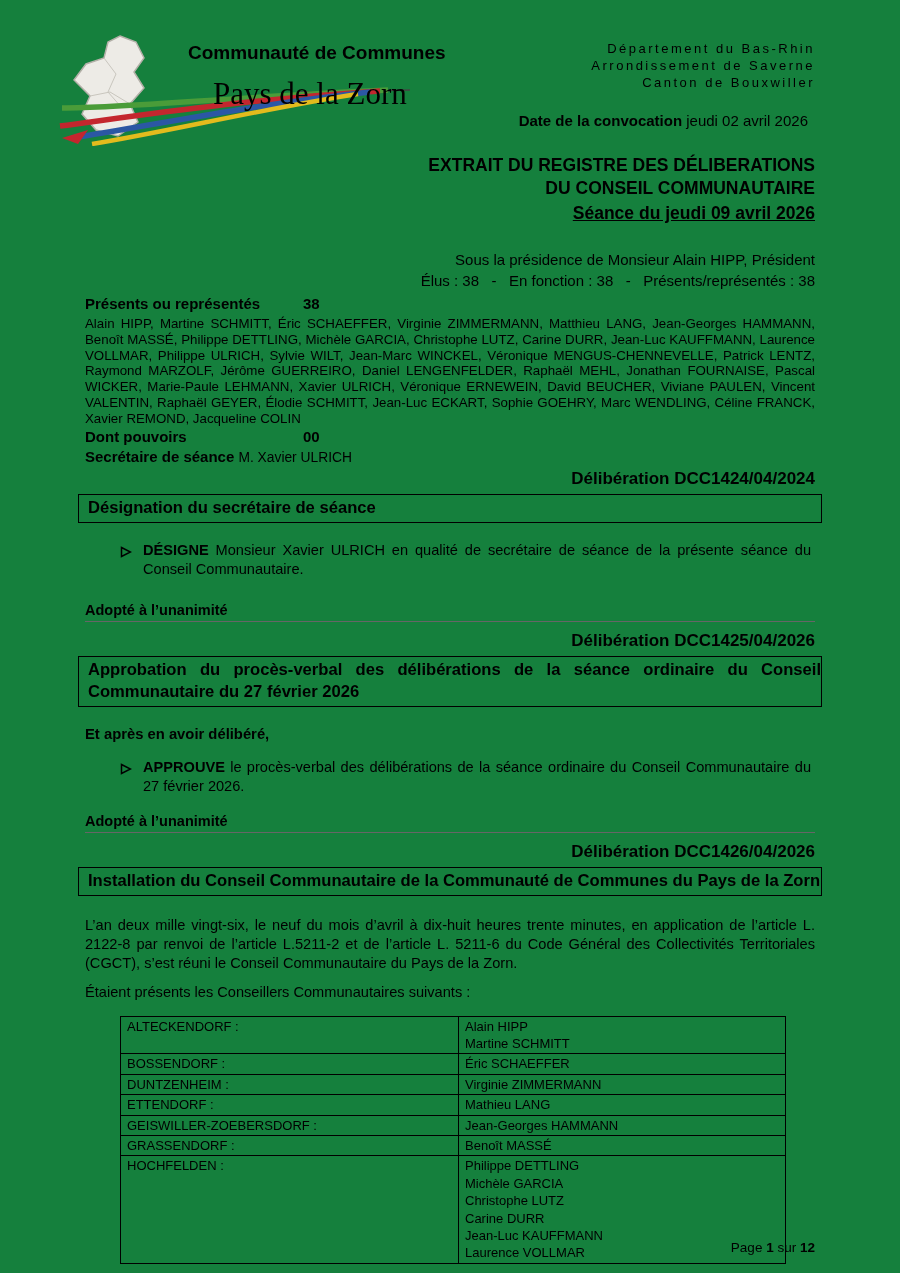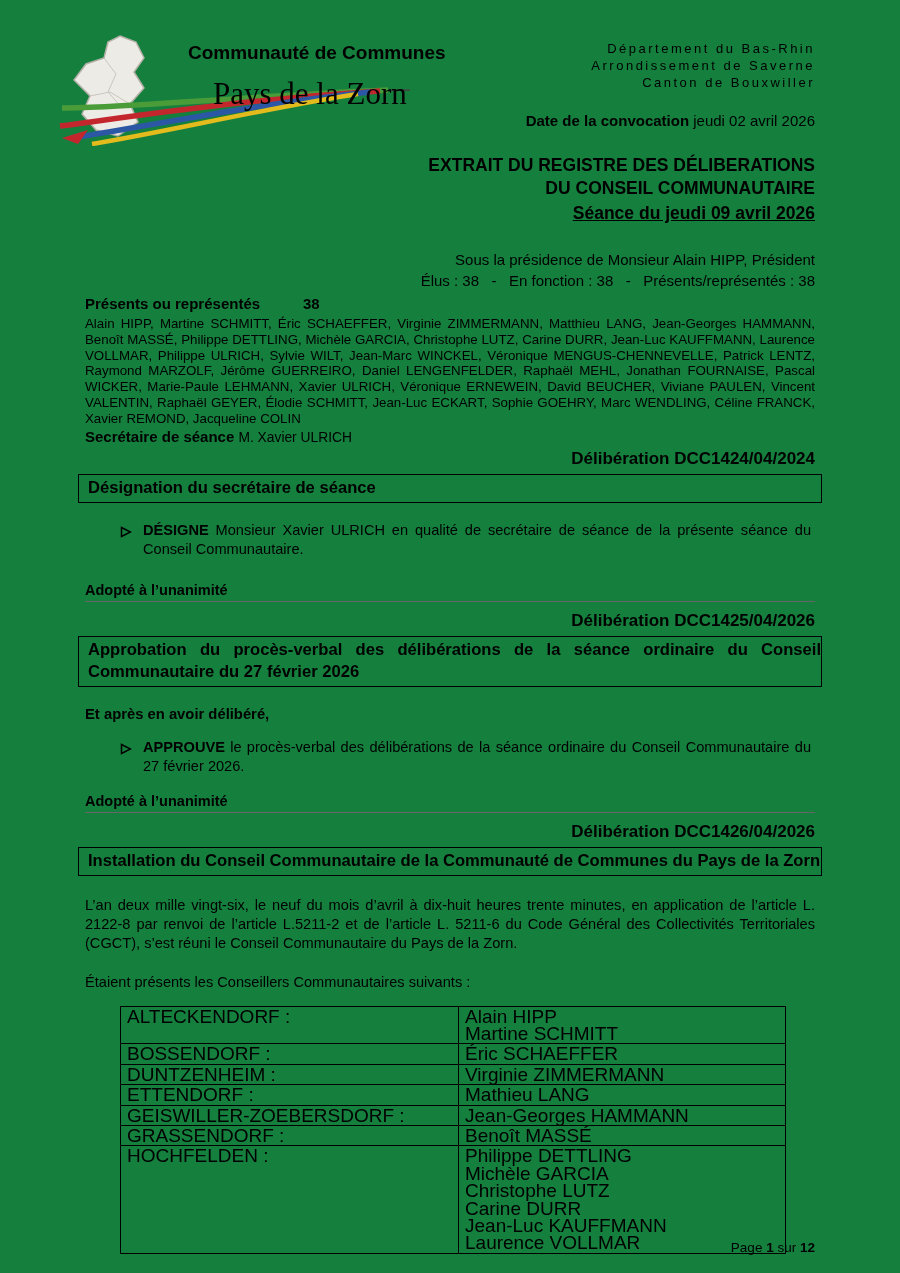--- a/index.html
+++ b/index.html
@@ -11,21 +11,21 @@
   .content { padding:0 85px; }
 
   
   .doc-header { position:relative; height:150px; }
   .logo { position:absolute; left:58px; top:34px; }
   .org1 { position:absolute; left:188px; top:42px; font-size:19px; font-weight:bold; }
   .org2 { position:absolute; left:213px; top:76px; font-size:31px;
           font-family:"Liberation Serif", serif; }
   .dept { position:absolute; right:85px; top:40px; text-align:right;
           font-size:13px; letter-spacing:2.5px; line-height:17px; }
-  .convocation { position:absolute; right:85px; top:112px; font-size:15px; }
+  .convocation { position:absolute; right:92px; top:112px; font-size:15px; }
 
   
   .titles { text-align:right; font-weight:bold; font-size:17.5px; line-height:23px; margin-top:4px; }
   .underline { text-decoration:underline; margin-top:2px; }
 
   
   .presidence { text-align:right; font-size:15px; line-height:21px; margin-top:24px; }
   .pre-line2 { white-space:pre; }
 
   
@@ -44,26 +44,26 @@
     font-weight:bold; font-size:16.6px; line-height:22px; text-align:justify;
   }
   .bullet { display:flex; margin:18px 0 0 35px; font-size:14.6px; line-height:19.5px; }
   .arrow-wrap { width:23px; flex:none; padding-top:3px; }
   .btxt { flex:1; text-align:justify; padding-right:4px; }
   .intro-bold { font-weight:bold; font-size:14.8px; margin-top:19px; }
   .adopte-row { font-weight:bold; font-size:14.5px; padding-bottom:3px;
                 border-bottom:1px solid #666; margin-top:22px; }
   .mt14 { margin-top:14px; }
   .body-par { font-size:14.6px; line-height:19px; text-align:justify; margin:20px 0 0 0; }
-  .presents-intro { font-size:14.6px; margin-top:21px; }
+  .presents-intro { font-size:14.6px; margin-top:11px; }
 
   
   table.communes { border-collapse:collapse; margin:16px 0 0 35px; width:666px; }
   table.communes td { border:1px solid #000; vertical-align:top;
-                      padding:1px 6px; font-size:19px; line-height:17.4px; }
+                      padding:1px 6px; font-size:13px; line-height:17.4px; }
   td.commune-cell { width:325px; }
 
   
   .footer { position:absolute; right:85px; bottom:18px; font-size:13.5px; }
 </style>
 </head>
 <body>
 
 <div class="page">
 
@@ -104,20 +104,23 @@
       <div>Sous la présidence de Monsieur Alain HIPP, Président</div>
       <div class="pre-line2">Élus : 38   -   En fonction : 38   -   Présents/représentés : 38</div>
     </div>
 
     <div class="attendance">
       <div class="att-row">
         <span class="att-label tab">Présents ou représentés</span><span class="att-count">38</span>
       </div>
       <p class="names">Alain HIPP, Martine SCHMITT, Éric SCHAEFFER, Virginie ZIMMERMANN, Matthieu LANG, Jean-Georges HAMMANN, Benoît MASSÉ, Philippe DETTLING, Michèle GARCIA, Christophe LUTZ, Carine DURR, Jean-Luc KAUFFMANN, Laurence VOLLMAR, Philippe ULRICH, Sylvie WILT, Jean-Marc WINCKEL, Véronique MENGUS-CHENNEVELLE, Patrick LENTZ, Raymond MARZOLF, Jérôme GUERREIRO, Daniel LENGENFELDER, Raphaël MEHL, Jonathan FOURNAISE, Pascal WICKER, Marie-Paule LEHMANN, Xavier ULRICH, Véronique ERNEWEIN, David BEUCHER, Viviane PAULEN, Vincent VALENTIN, Raphaël GEYER, Élodie SCHMITT, Jean-Luc ECKART, Sophie GOEHRY, Marc WENDLING, Céline FRANCK, Xavier REMOND, Jacqueline COLIN</p>
       <div class="att-row">
+        <span class="att-label tab">Dont pouvoirs</span><span class="att-count">00</span>
+      </div>
+      <div class="att-row">
         <span class="att-label">Secrétaire de séance</span>
         <span class="sec-val">M. Xavier ULRICH</span>
       </div>
     </div>
 
     <div class="delib-ref">Délibération DCC1424/04/2024</div>
     <div class="heading-box">Désignation du secrétaire de séance</div>
     <div class="bullet">
       <span class="arrow-wrap">
         <svg width="12" height="12" viewBox="0 0 12 12">

